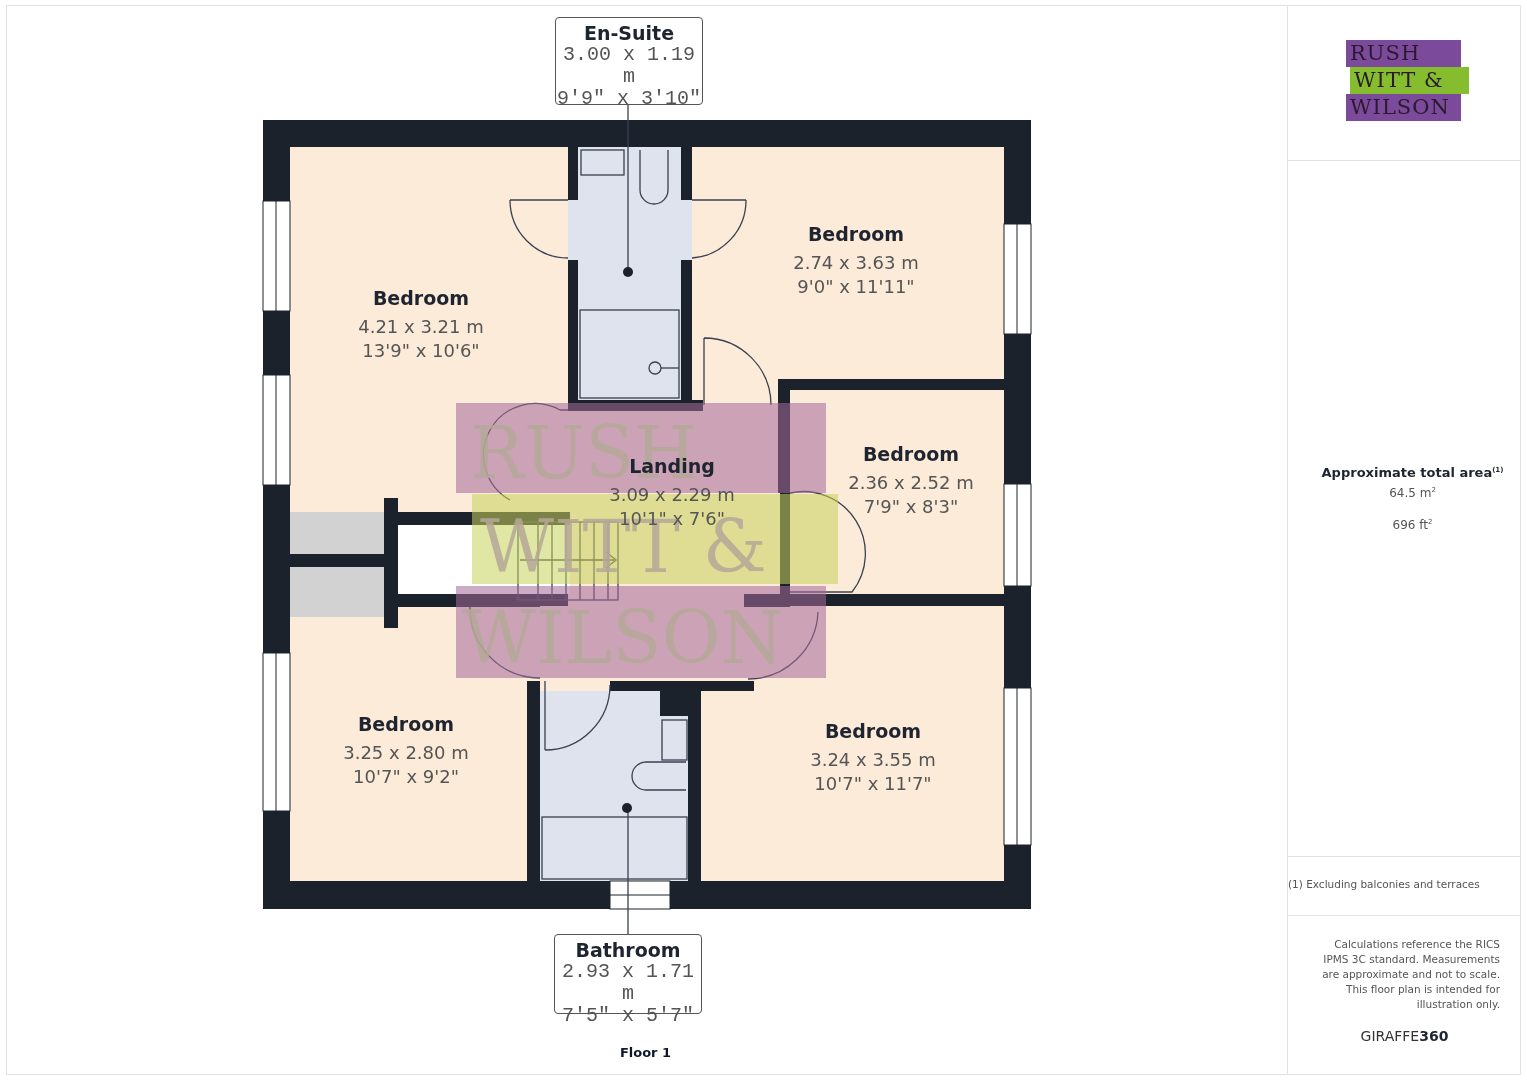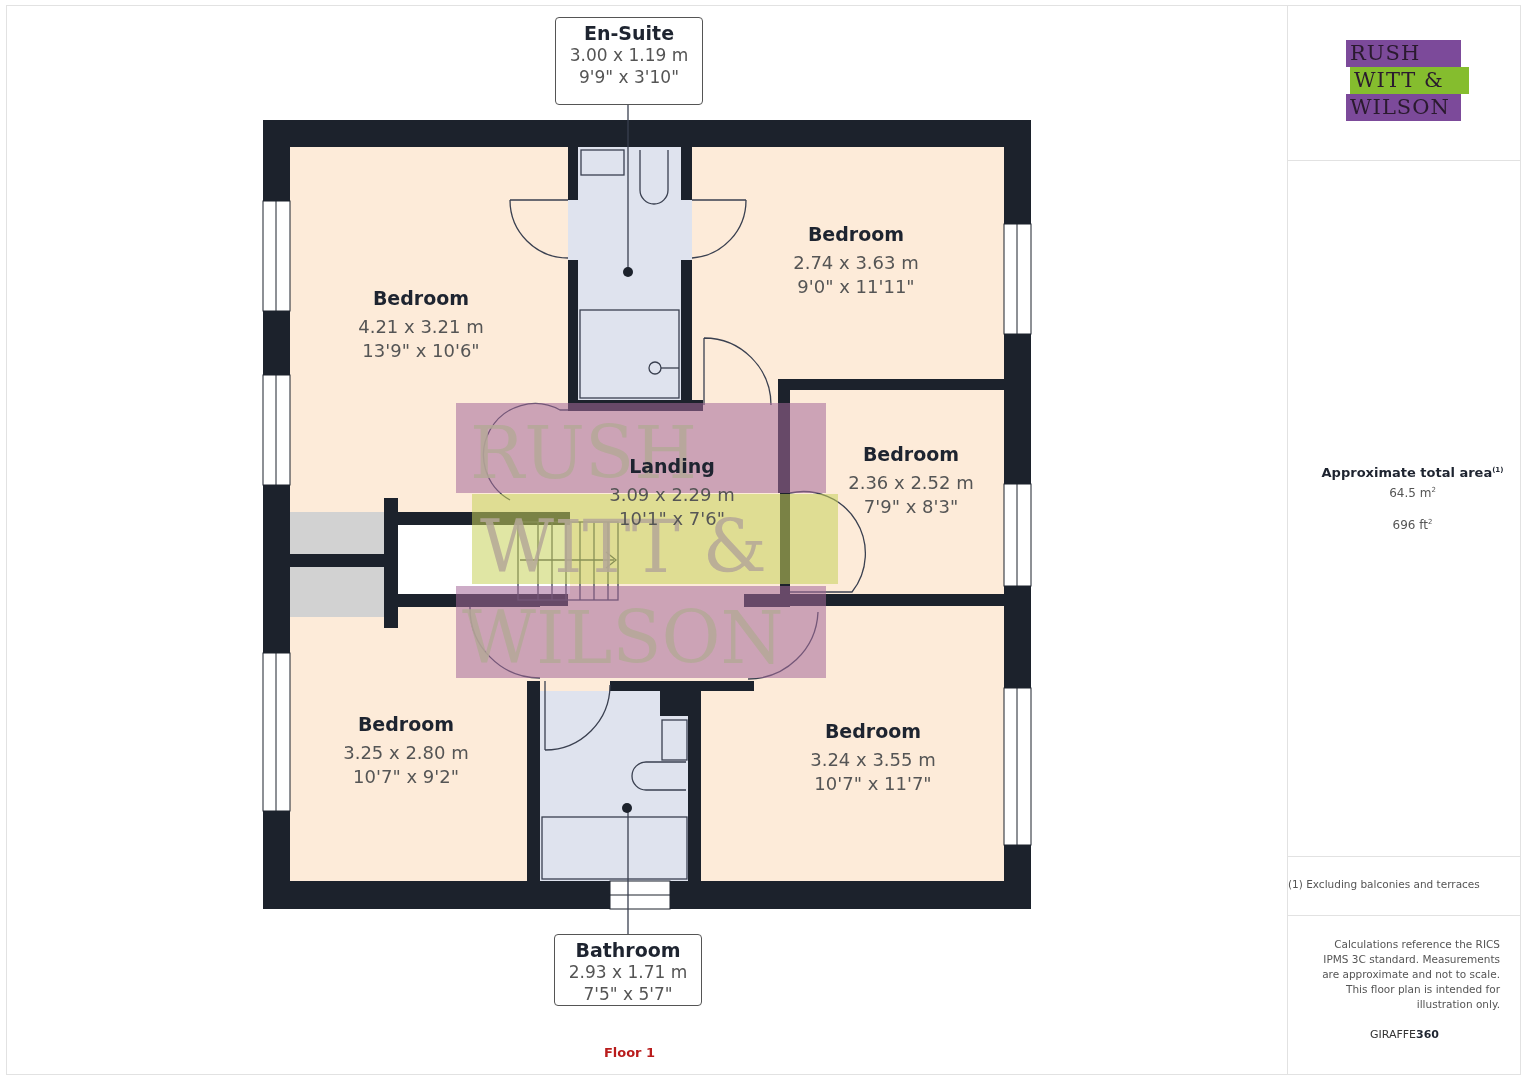--- a/index.html
+++ b/index.html
@@ -12,27 +12,27 @@
   .logo .r1 { background:#7c4a9a; width:115px; }
   .logo .r2 { background:#85bd2e; width:119px; margin-left:4px; }
   .logo .r3 { background:#7c4a9a; width:115px; }
   .area { position:absolute; top:460px; left:8px; width:100%; text-align:center; }
   .area .t { font-size:13px; font-weight:bold; color:#1e2430; }
   .area .t sup { font-size:7px; }
   .area .v { font-size:12px; color:#555; margin-top:6px; }
   .area .v sup { font-size:7px; }
   .note { position:absolute; top:872px; left:0; width:100%; text-align:left; font-size:10.5px; color:#555; }
   .disc { position:absolute; top:932px; left:22px; width:190px; text-align:right; font-size:10.5px; line-height:15px; color:#555; }
-  .brand { position:absolute; top:1023px; left:0; width:100%; text-align:center; font-size:11px; color:#333; }
+  .brand { position:absolute; top:1023px; left:0; width:100%; text-align:center; font-size:14px; color:#333; }
   .brand b { font-weight:bold; color:#1e2430; }
   svg text { font-family:"DejaVu Sans", sans-serif; }
   .callout { position:absolute; background:#fff; border:1.3px solid #555; border-radius:4px; text-align:center; box-sizing:border-box; }
   .callout .n { font-size:19px; font-weight:bold; color:#1e2430; margin-top:4px; }
-  .callout .m { font-size:17px; color:#555; line-height:22px; }
-  .floor { position:absolute; left:582px; top:1045px; width:95px; text-align:center; font-size:13px; font-weight:bold; color:#b91c1c; }
+  .callout .m { font-size:20px; color:#555; line-height:22px;font-family:Liberation Mono, monospace; }
+  .floor { position:absolute; left:598px; top:1045px; width:95px; text-align:center; font-size:13px; font-weight:bold; color:#0f172a; }
 </style>
 </head>
 <body>
 
 <div class="frame"></div>
 
 <svg width="1527" height="1080" style="position:absolute;left:0;top:0;" xmlns="http://www.w3.org/2000/svg">
 
   <rect x="263" y="120" width="768" height="789" fill="#1c222c"></rect>
 
@@ -167,21 +167,21 @@
     <text x="873" y="766" font-size="18" fill="#555">3.24 x 3.55 m</text>
     <text x="873" y="790" font-size="18" fill="#555">10'7" x 11'7"</text>
   </g>
 </svg>
 
 <div class="callout" style="left:555px;top:17px;width:148px;height:88px;">
   <div class="n">En-Suite</div>
   <div class="m">3.00 x 1.19 m</div>
   <div class="m">9'9" x 3'10"</div>
 </div>
-<div class="callout" style="left:554px;top:934px;width:148px;height:72px;">
+<div class="callout" style="left:554px;top:934px;width:148px;height:80px;">
   <div class="n">Bathroom</div>
   <div class="m">2.93 x 1.71 m</div>
   <div class="m">7'5" x 5'7"</div>
 </div>
 <div class="floor">Floor 1</div>
 
 <div class="sidebar">
   <div class="side-sec" style="top:0;height:156px;">
     <div class="logo">
       <div class="row r1">RUSH</div>

